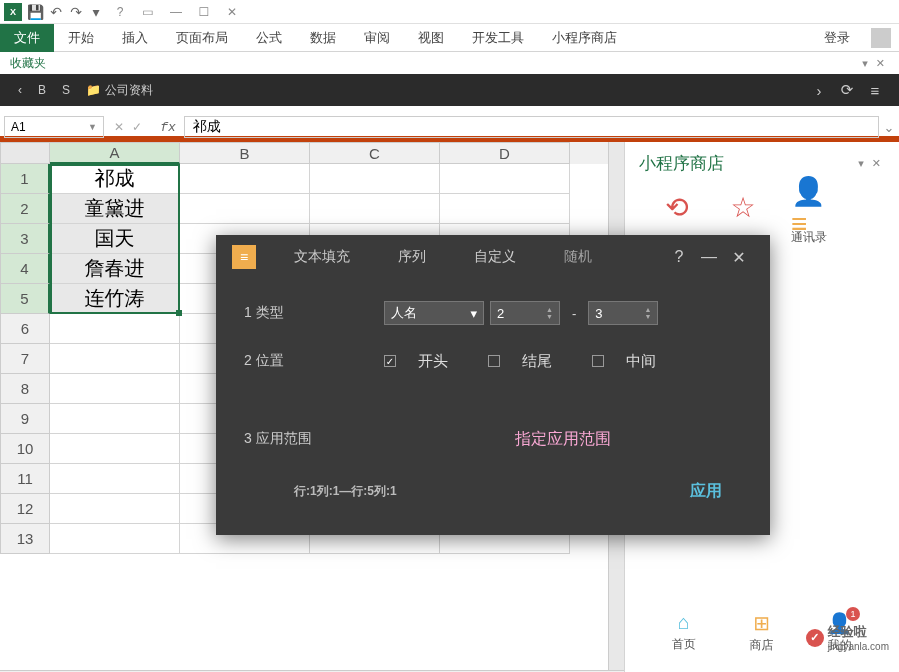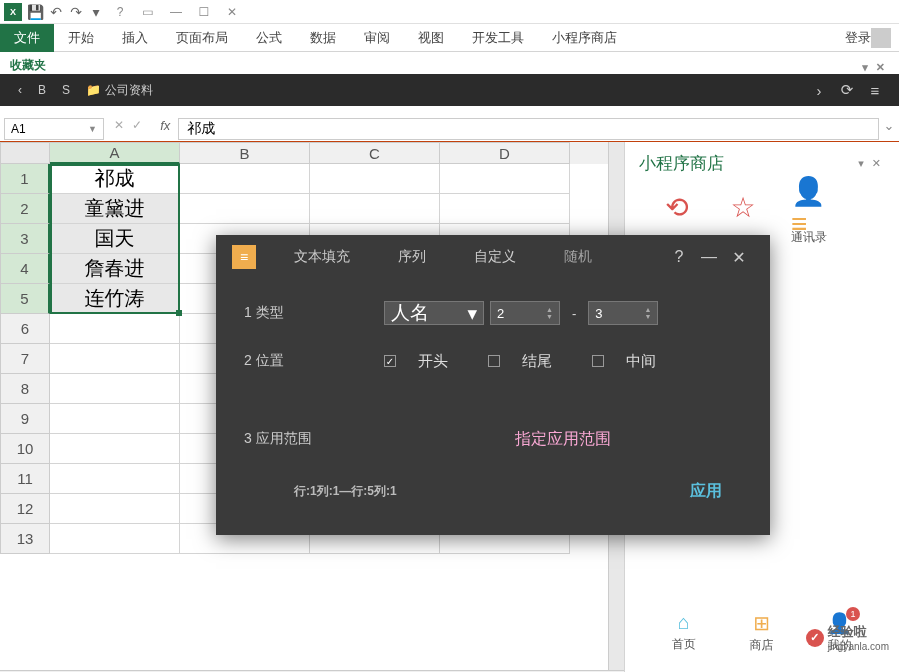--- a/index.html
+++ b/index.html
@@ -8,38 +8,38 @@
 .titlebar { height: 24px; background: #fff; display: flex; align-items: center; padding: 0 4px; border-bottom: 1px solid #e0e0e0; }
 .titlebar .app-icon { width: 18px; height: 18px; background: #217346; color: #fff; font-size: 9px; font-weight: bold; display: flex; align-items: center; justify-content: center; margin-right: 4px; }
 .titlebar .qat-icon { width: 20px; height: 20px; display: flex; align-items: center; justify-content: center; color: #666; font-size: 14px; }
 .titlebar .title-text { flex: 1; text-align: center; color: #888; font-size: 12px; }
 .titlebar .win-btn { width: 28px; height: 20px; display: flex; align-items: center; justify-content: center; color: #888; font-size: 12px; }
 
 .ribbon-tabs { height: 28px; background: #fff; display: flex; align-items: center; padding: 0; border-bottom: 1px solid #d4d4d4; }
 .ribbon-tab { padding: 0 14px; height: 28px; display: flex; align-items: center; color: #444; font-size: 13px; cursor: pointer; }
 .ribbon-tab.file { background: #217346; color: #fff; }
 .ribbon-spacer { flex: 1; }
-.login-area { padding: 0 8px; color: #444; display: flex; align-items: center; gap: 0; }
+.login-area { padding: 0 8px; color: #444; display: flex; align-items: center; gap: 21px; }
 .avatar-ph { width: 20px; height: 20px; background: #ccc; }
 
-.fav-bar { height: 22px; background: #fff; display: flex; align-items: flex-end; padding: 0 10px; color: #217346; font-size: 12px; font-weight: bold; }
+.fav-bar { height: 22px; background: #fff; display: flex; align-items: center; padding: 0 10px; color: #217346; font-size: 12px; font-weight: normal; }
 .fav-bar .sp { flex: 1; }
 .fav-bar .arr { color: #888; font-size: 11px; padding: 0 4px; }
 
 .dark-bar { height: 32px; background: #2b2b2b; display: flex; align-items: center; padding: 0 10px; color: #ccc; font-size: 12px; }
 .dark-bar .db-item { padding: 0 8px; }
 .dark-bar .folder-icon { color: #e6a23c; margin-right: 4px; }
 .dark-bar .sp { flex: 1; }
 .dark-bar .db-btn { width: 28px; text-align: center; font-size: 15px; }
 
-.formula-row { height: 24px; display: flex; align-items: flex-start; border-bottom: 1px solid #c2410c; margin-top: 12px; }
+.formula-row { height: 24px; display: flex; align-items: center; border-bottom: 6px solid #c2410c; margin-top: 12px; }
 .namebox { width: 100px; height: 22px; border: 1px solid #ccc; padding: 0 6px; display: flex; align-items: center; font-size: 12px; justify-content: space-between; margin-left: 4px; }
 .namebox .dd { color: #888; font-size: 9px; }
 .fx-btns { display: flex; gap: 8px; padding: 0 10px; color: #aaa; font-size: 12px; }
-.fx-label { font-style: italic; color: #666; padding: 0 8px; }
+.fx-label { font-style: italic; color: #666; padding: 0 8px; font-family: Liberation Mono, monospace; }
 .formula-input { flex: 1; height: 22px; border: 1px solid #ccc; padding: 0 8px; display: flex; align-items: center; font-size: 14px; font-family: SimSun, serif; }
 .formula-exp { width: 20px; text-align: center; color: #888; }
 
 .main-area { display: flex; height: 552px; }
 .sheet-area { width: 625px; display: flex; flex-direction: column; border-right: 1px solid #d4d4d4; }
 .grid-wrap { flex: 1; overflow: hidden; position: relative; }
 
 .col-headers { display: flex; height: 22px; background: #f0f0f0; }
 .corner { width: 50px; border: 1px solid #ccc; background: #e8e8e8; }
 .col-h { width: 130px; border: 1px solid #ccc; border-left: none; display: flex; align-items: center; justify-content: center; color: #555; font-size: 15px; background: #f0f0f0; }
@@ -82,21 +82,21 @@
 .dlg-header { height: 44px; display: flex; align-items: center; padding: 0 16px; gap: 0; }
 .dlg-icon { width: 24px; height: 24px; background: #f0ad4e; margin-right: 14px; display: flex; align-items: center; justify-content: center; color: #fff; font-size: 14px; }
 .dlg-tab { padding: 0 24px; font-size: 14px; color: #ccc; }
 .dlg-tab.active { color: #a3a3a3; }
 .dlg-sp { flex: 1; }
 .dlg-hbtn { width: 30px; text-align: center; font-size: 16px; color: #ccc; }
 
 .dlg-body { padding: 10px 28px; }
 .dlg-row { display: flex; align-items: center; height: 48px; }
 .dlg-label { width: 140px; font-size: 14px; color: #ccc; }
-.dlg-select { width: 100px; height: 24px; background: #555; border: 1px solid #777; color: #fff; padding: 0 6px; display: flex; align-items: center; justify-content: space-between; font-size: 19px; }
+.dlg-select { width: 100px; height: 24px; background: #555; border: 1px solid #777; color: #fff; padding: 0 6px; display: flex; align-items: center; justify-content: space-between; font-size: 13px; }
 .dlg-spin { width: 70px; height: 24px; background: #555; border: 1px solid #777; color: #fff; padding: 0 6px; display: flex; align-items: center; justify-content: space-between; font-size: 13px; margin: 0 6px; }
 .dlg-spin .spinbtn { display: flex; flex-direction: column; font-size: 7px; line-height: 7px; color: #aaa; }
 .dlg-dash { padding: 0 6px; }
 .dlg-check { display: flex; align-items: center; gap: 22px; margin-right: 40px; font-size: 15px; }
 .dlg-checkbox { width: 12px; height: 12px; border: 1px solid #999; display: inline-flex; align-items: center; justify-content: center; font-size: 10px; }
 .dlg-checkbox.checked::after { content: '✓'; color: #fff; }
 .dlg-link { color: #f9a8d4; font-size: 16px; }
 .dlg-footer { display: flex; align-items: center; padding: 8px 28px; font-weight: bold; }
 .dlg-range { font-size: 12px; color: #bbb; padding-left: 50px; }
 .dlg-apply { color: #5bc0de; font-size: 16px; margin-left: auto; margin-right: 20px; }

